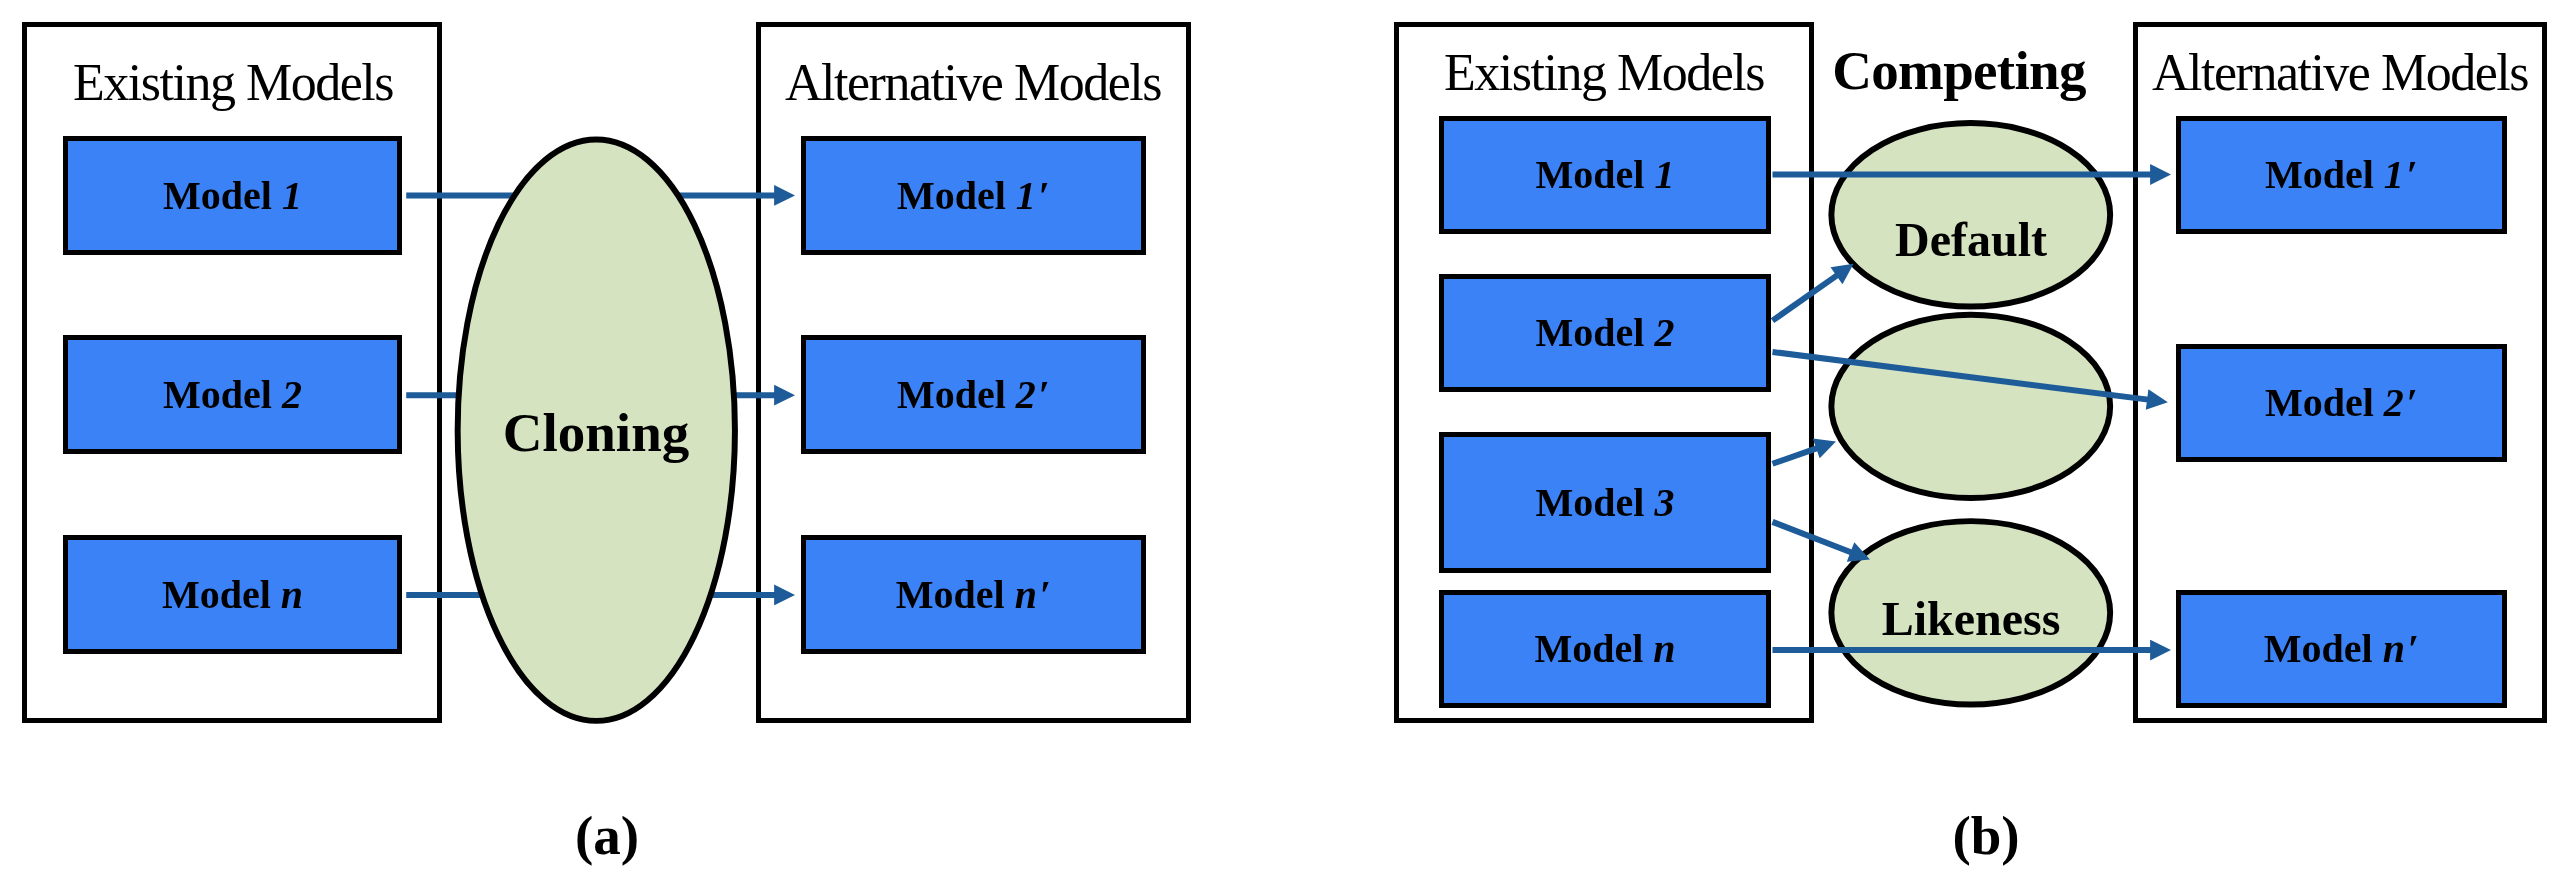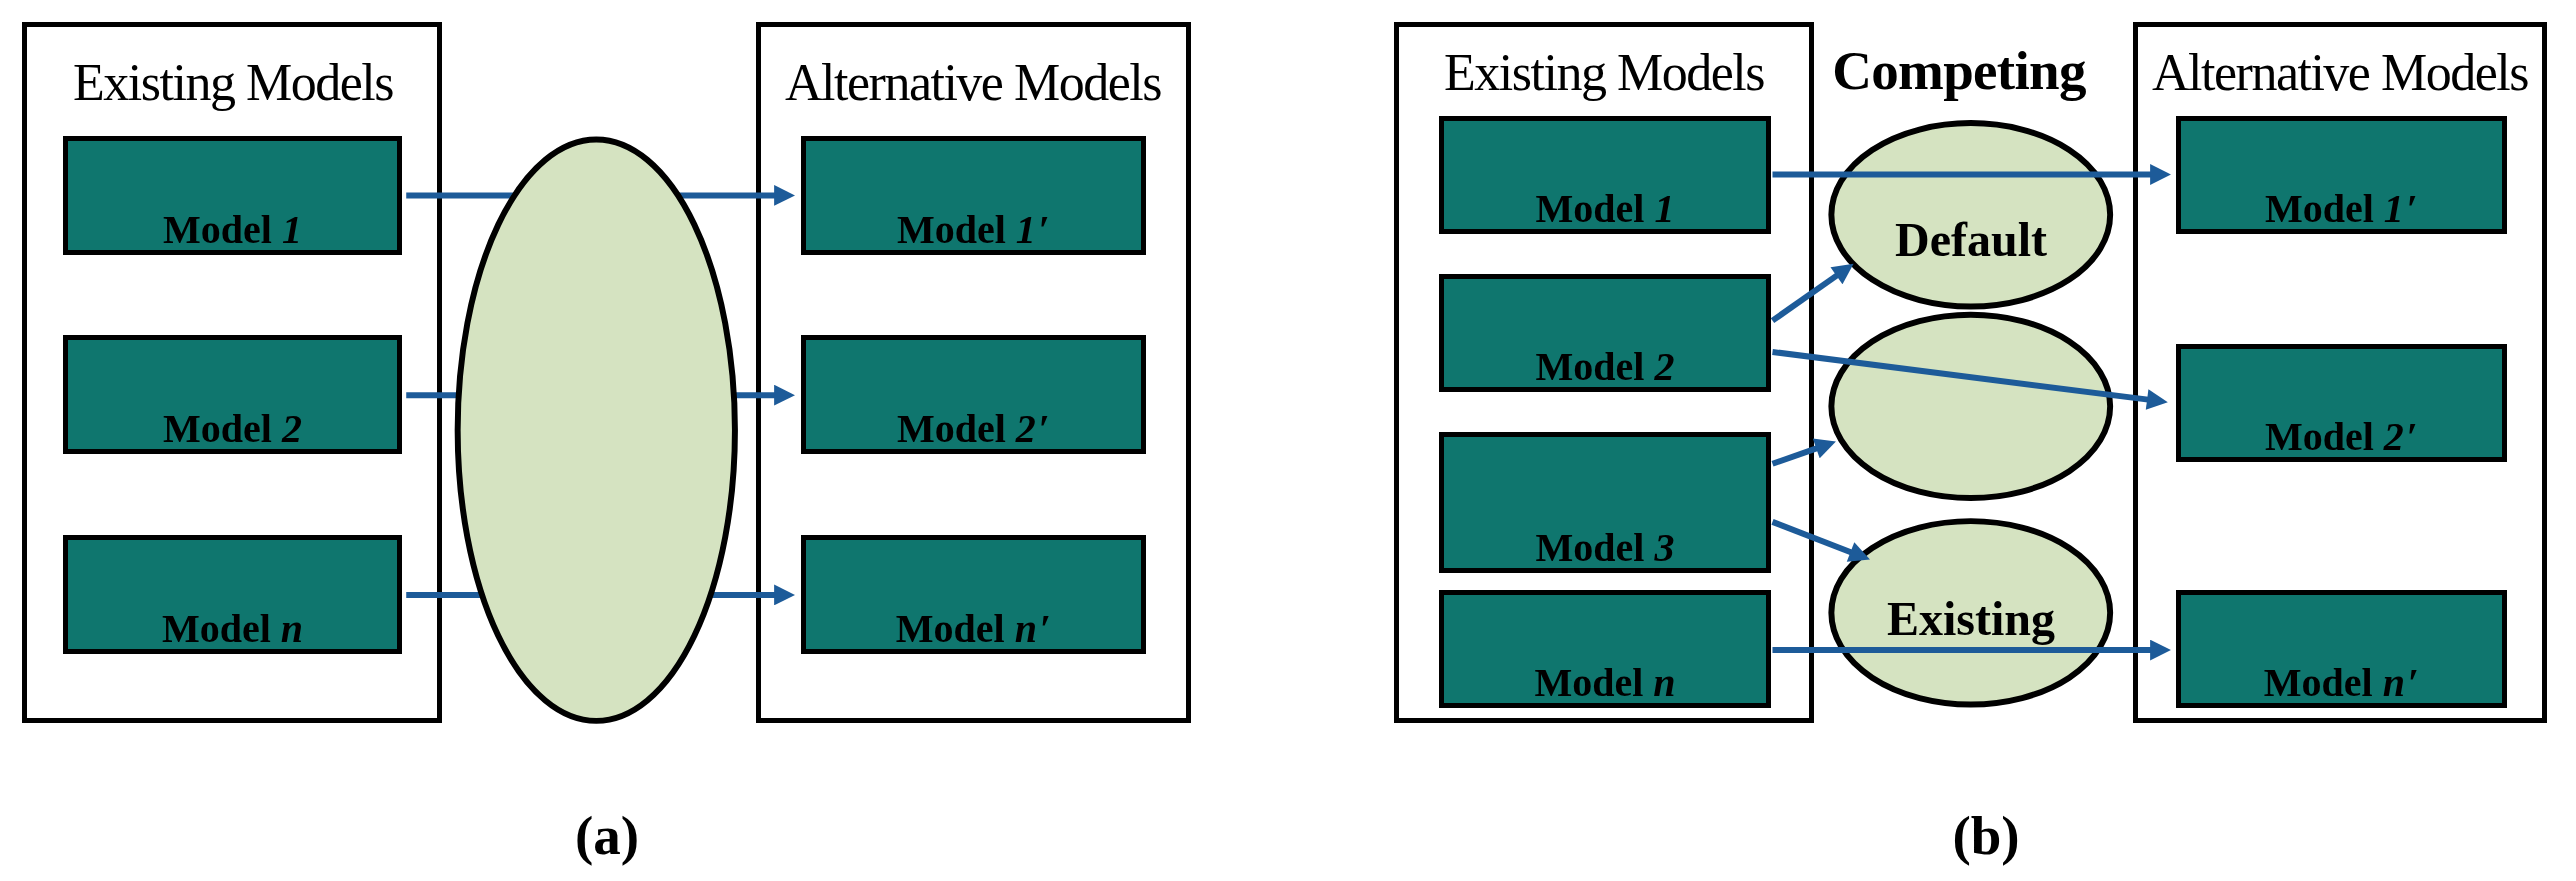--- a/index.html
+++ b/index.html
@@ -14,22 +14,22 @@
   .outer-box{
     position:absolute;
     border:5.2px solid #000;
     box-sizing:border-box;
     background:transparent;
   }
   .model-box{
     position:absolute;
     border:5.2px solid #000;
     box-sizing:border-box;
-    background:#0f766e;
-    display:flex;align-items:flex-end;justify-content:center;
+    background:#3b82f6;
+    display:flex;align-items:center;justify-content:center;
   }
   .panel-title{
     position:absolute;
     transform:translateX(-50%);
     font-weight:normal;
     font-size:52px;
     letter-spacing:-1.5px;
     white-space:nowrap;
     line-height:1;
   }
@@ -152,20 +152,21 @@
     <ellipse cx="2644" cy="822" rx="187" ry="123" stroke-width="8" fill="#D5E3C1" stroke="#000000"></ellipse>
 
     <line x1="2378" y1="234" x2="2886" y2="234" stroke-width="8" marker-end="url(#arrowhead)" stroke="#1D5B99"></line>
     <line x1="2378" y1="430" x2="2465" y2="369" stroke-width="8" marker-end="url(#arrowhead)" stroke="#1D5B99"></line>
     <line x1="2378" y1="472" x2="2882" y2="536" stroke-width="8" marker-end="url(#arrowhead)" stroke="#1D5B99"></line>
     <line x1="2378" y1="622" x2="2438" y2="601" stroke-width="8" marker-end="url(#arrowhead)" stroke="#1D5B99"></line>
     <line x1="2378" y1="700" x2="2484" y2="741" stroke-width="8" marker-end="url(#arrowhead)" stroke="#1D5B99"></line>
     <line x1="2378" y1="872" x2="2886" y2="872" stroke-width="8" marker-end="url(#arrowhead)" stroke="#1D5B99"></line>
   </svg>
 
+  <div class="process-label big" style="left:596px;top:432px;">Cloning</div>
   <div class="process-label small" style="left:1971px;top:212px;margin-top:28px;">Default</div>
-  <div class="process-label small" style="left:1971px;top:619px;">Existing</div>
+  <div class="process-label small" style="left:1971px;top:619px;">Likeness</div>
 
   <div class="caption" style="left:607px;top:808px;">(a)</div>
   <div class="caption" style="left:1986px;top:808px;">(b)</div>
 
 </div>
 
 
 </body></html>

